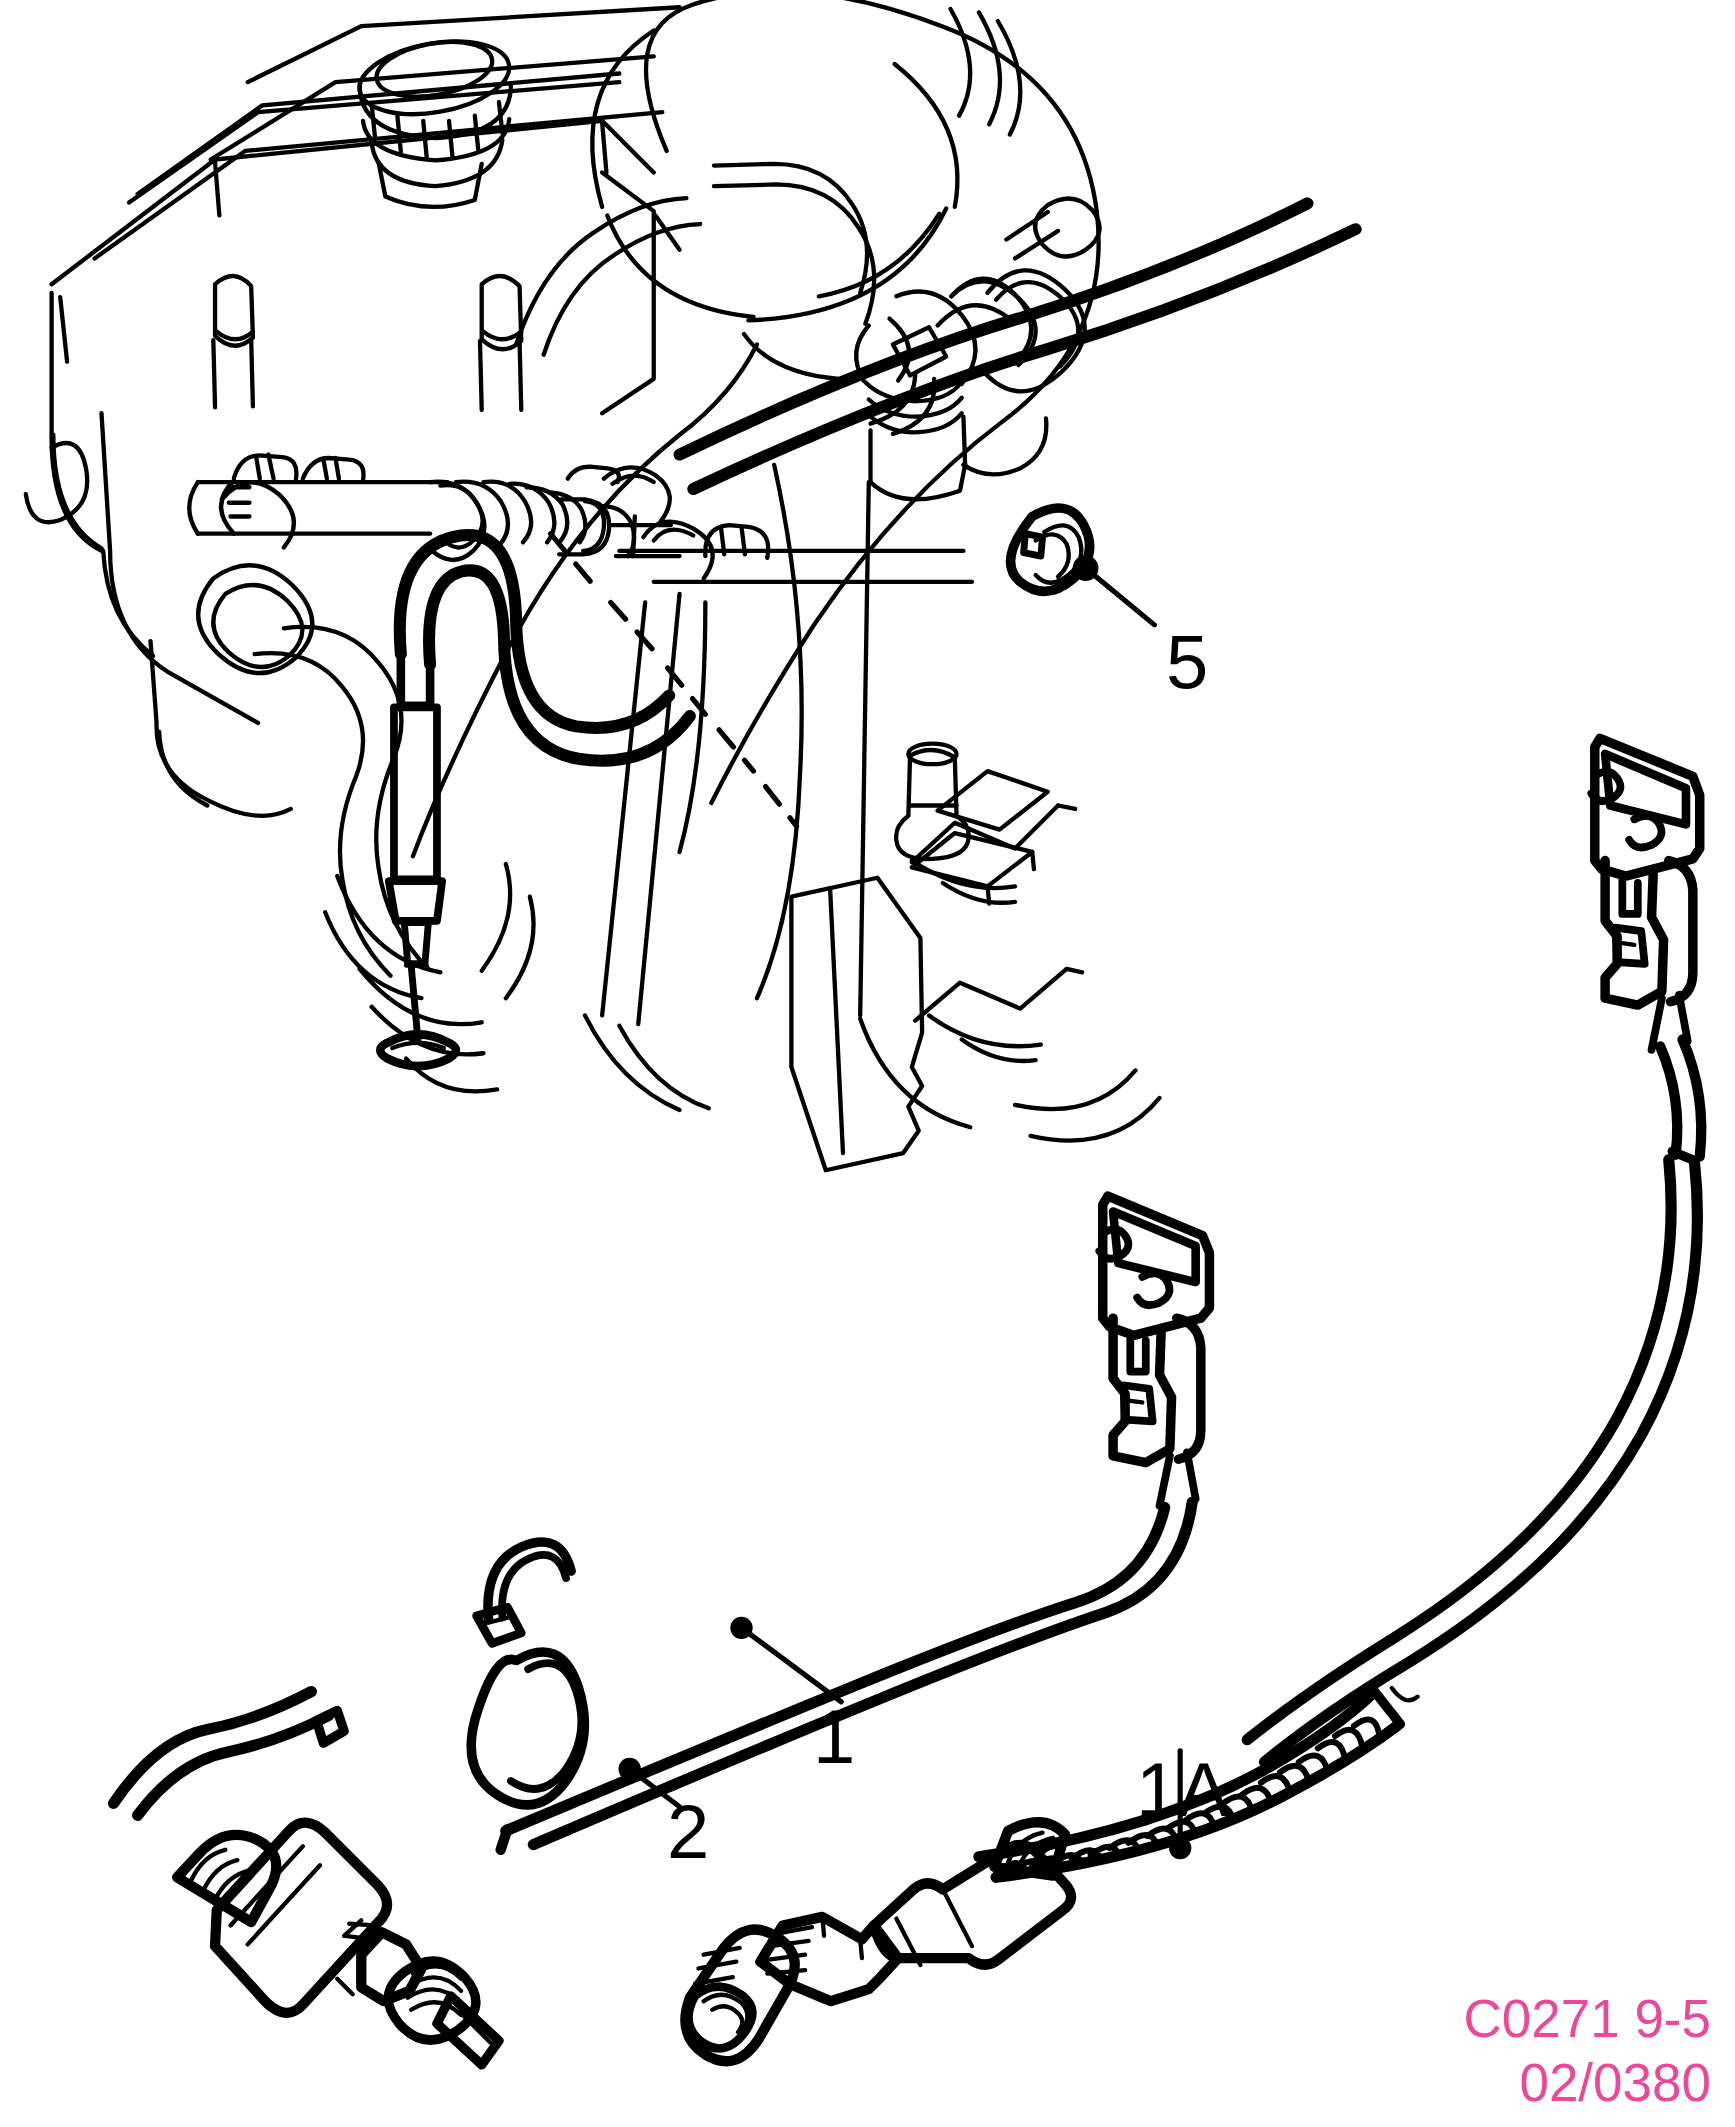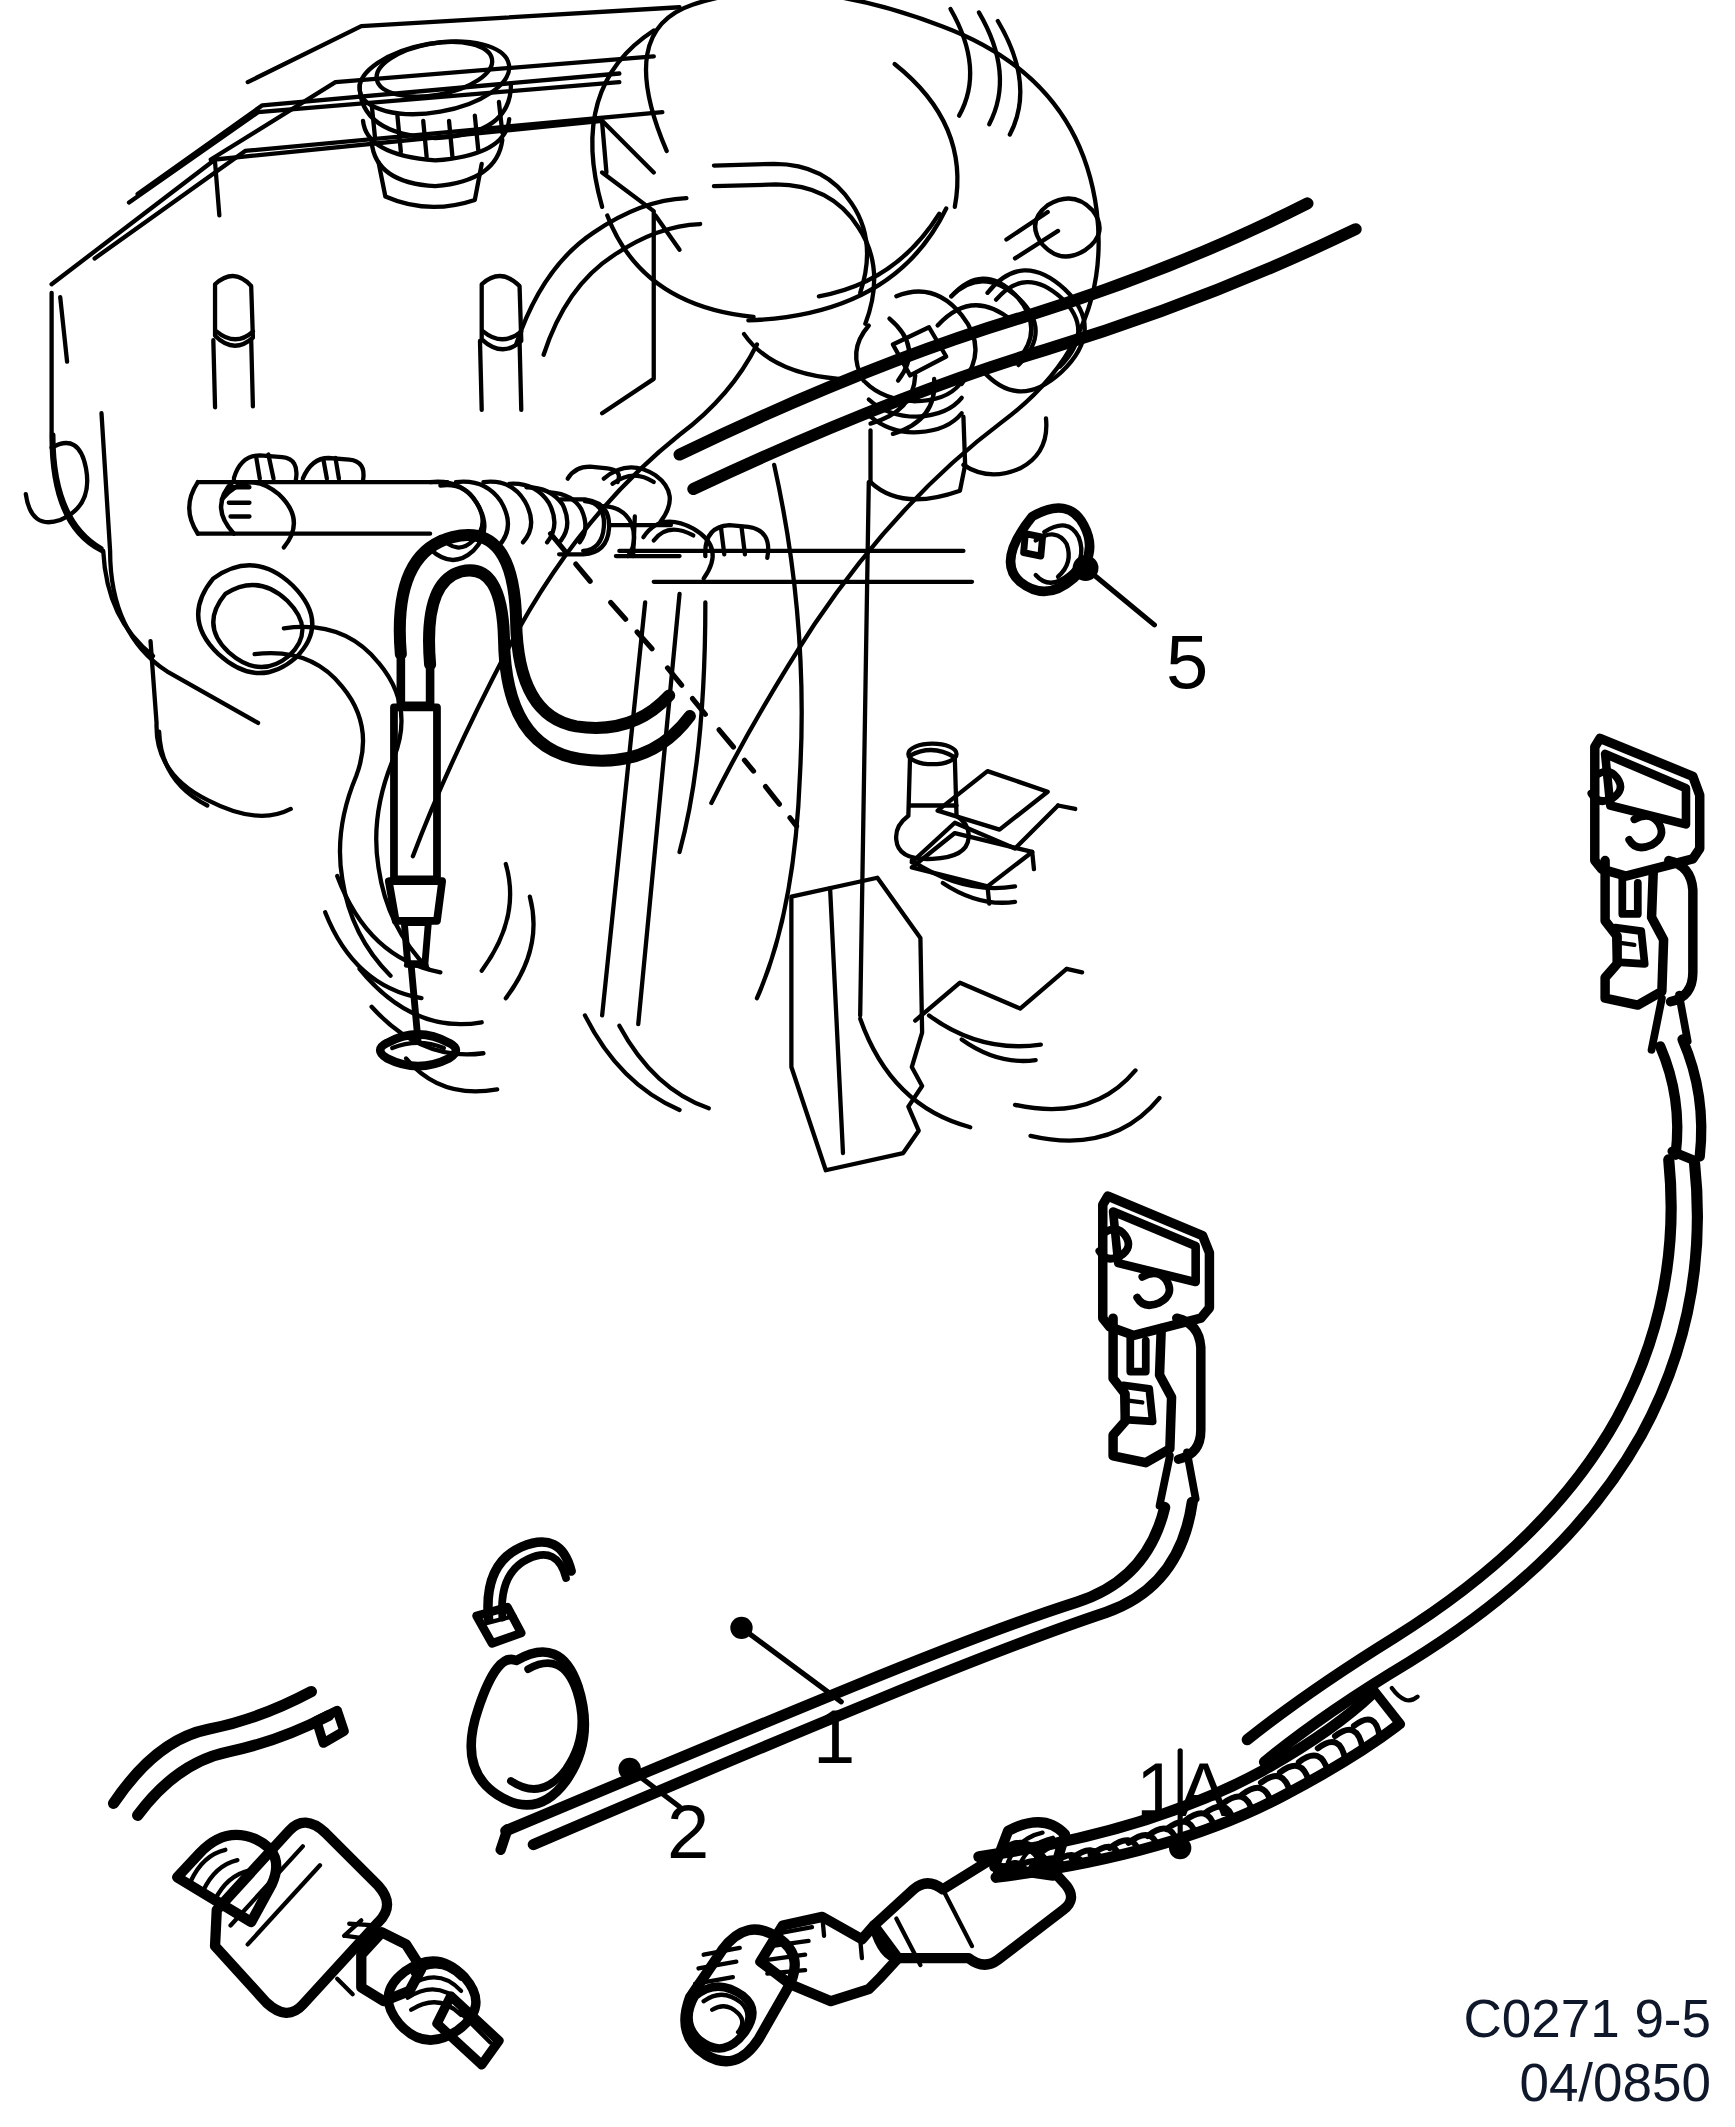--- a/index.html
+++ b/index.html
@@ -37,21 +37,21 @@
     letter-spacing: 0px;
   }
   #caption {
     position: absolute;
     right: 24px;
     bottom: 12px;
     text-align: right;
     font-family: "Liberation Sans", sans-serif;
     font-size: 53px;
     line-height: 1.22;
-    color: #0f172a;
+    color: #ec4899;
     white-space: nowrap;
   }
   #caption div { display: block; }
 </style>
 </head>
 <body>
 
 <div id="sheet">
 
   <svg viewBox="0 0 2017 2473" xmlns="http://www.w3.org/2000/svg">
@@ -413,17 +413,17 @@
   <div class="callout" style="left:813px; top:1699px;">1</div>
 
   <div class="callout" style="left:1136px; top:1752px;">1A</div>
 
   <div class="callout" style="left:667px; top:1794px;">2</div>
 
   <div class="callout" style="left:1166px; top:624px;">5</div>
 
   <div id="caption">
     <div>C0271 9-5</div>
-    <div>04/0850</div>
+    <div>02/0380</div>
   </div>
 
 </div>
 
 
 </body></html>

